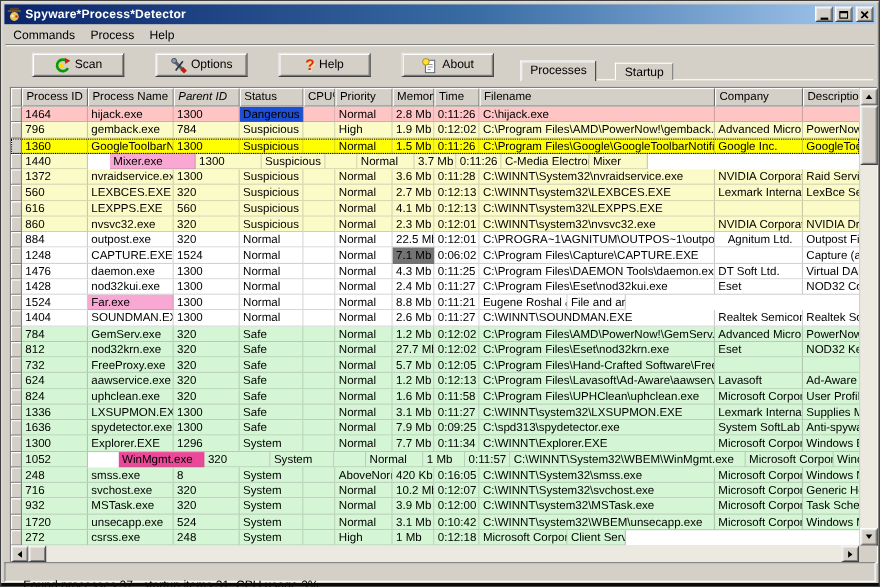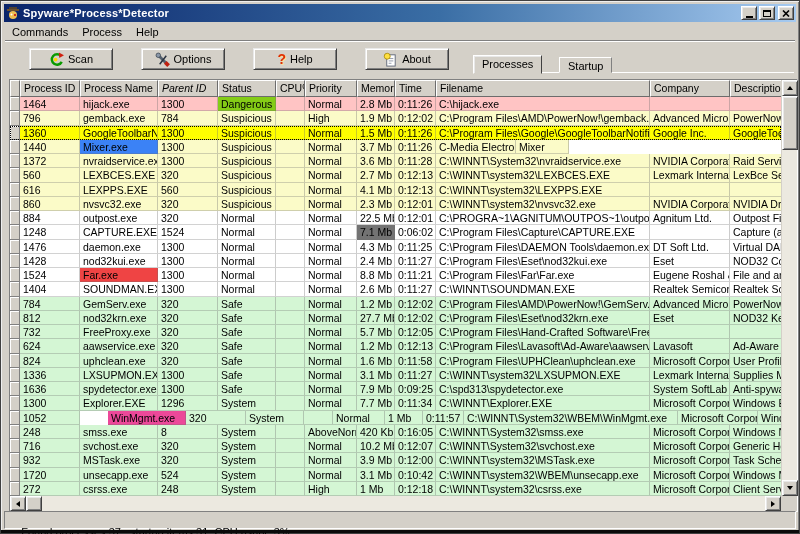--- a/index.html
+++ b/index.html
@@ -188,21 +188,21 @@
         <div class="hcell" style="width: 80px;">Company</div>
         <div class="hcell" style="width: 53px;">Description</div>
       </div>
 
     <div class="rows" id="rows">
         <div class="trow">
           <div class="gut"></div>
           <div class="cell" style="width: 60px; background: rgb(255, 196, 196);">1464</div>
           <div class="cell" style="width: 78px; background: rgb(255, 196, 196);">hijack.exe</div>
           <div class="cell" style="width: 60px; background: rgb(255, 196, 196);">1300</div>
-          <div class="cell" style="width: 58px; background: #84cc16;">Dangerous</div>
+          <div class="cell" style="width: 58px; background: #1d4ed8;">Dangerous</div>
           <div class="cell" style="width: 29px; background: rgb(255, 196, 196);"></div>
           <div class="cell" style="width: 52px; background: rgb(255, 196, 196);">Normal</div>
           <div class="cell" style="width: 38px; background: rgb(255, 196, 196);">2.8 Mb</div>
           <div class="cell" style="width: 41px; background: rgb(255, 196, 196);">0:11:26</div>
           <div class="cell" style="width: 214px; background: rgb(255, 196, 196);">C:\hijack.exe</div>
           <div class="cell" style="width: 80px; background: rgb(255, 196, 196);"></div>
           <div class="cell" style="width: 53px; background: rgb(255, 196, 196);"></div>
         </div>
         <div class="trow">
           <div class="gut"></div>
@@ -228,21 +228,21 @@
           <div class="cell" style="width: 52px; background: rgb(255, 255, 0);">Normal</div>
           <div class="cell" style="width: 38px; background: rgb(255, 255, 0);">1.5 Mb</div>
           <div class="cell" style="width: 41px; background: rgb(255, 255, 0);">0:11:26</div>
           <div class="cell" style="width: 214px; background: rgb(255, 255, 0);">C:\Program Files\Google\GoogleToolbarNotifier\Goog</div>
           <div class="cell" style="width: 80px; background: rgb(255, 255, 0);">Google Inc.</div>
           <div class="cell" style="width: 53px; background: rgb(255, 255, 0);">GoogleToo</div>
         </div>
         <div class="trow">
           <div class="gut"></div>
           <div class="cell" style="width: 60px; background: rgb(251, 251, 200);">1440</div>
-          <div class="cell" style="width: 78px; background: #3b82f6;">Mixer.exe</div>
+          <div class="cell" style="width: 78px; background: #f9a8d4; margin-left: 20px;">Mixer.exe</div>
           <div class="cell" style="width: 60px; background: rgb(251, 251, 200);">1300</div>
           <div class="cell" style="width: 58px; background: rgb(251, 251, 200);">Suspicious</div>
           <div class="cell" style="width: 29px; background: rgb(251, 251, 200);"></div>
           <div class="cell" style="width: 52px; background: rgb(251, 251, 200);">Normal</div>
           <div class="cell" style="width: 38px; background: rgb(251, 251, 200);">3.7 Mb</div>
           <div class="cell" style="width: 41px; background: rgb(251, 251, 200);">0:11:26</div>
           <div class="cell" style="width: 80px; background: rgb(251, 251, 200);">C-Media Electronic</div>
           <div class="cell" style="width: 53px; background: rgb(251, 251, 200);">Mixer</div>
         </div>
         <div class="trow">
@@ -305,21 +305,21 @@
           <div class="gut"></div>
           <div class="cell" style="width: 60px; background: rgb(255, 255, 255);">884</div>
           <div class="cell" style="width: 78px; background: rgb(255, 255, 255);">outpost.exe</div>
           <div class="cell" style="width: 60px; background: rgb(255, 255, 255);">320</div>
           <div class="cell" style="width: 58px; background: rgb(255, 255, 255);">Normal</div>
           <div class="cell" style="width: 29px; background: rgb(255, 255, 255);"></div>
           <div class="cell" style="width: 52px; background: rgb(255, 255, 255);">Normal</div>
           <div class="cell" style="width: 38px; background: rgb(255, 255, 255);">22.5 Mb</div>
           <div class="cell" style="width: 41px; background: rgb(255, 255, 255);">0:12:01</div>
           <div class="cell" style="width: 214px; background: rgb(255, 255, 255);">C:\PROGRA~1\AGNITUM\OUTPOS~1\outpost.exe</div>
-          <div class="cell" style="width: 80px; background: rgb(255, 255, 255);">Agnitum Ltd.</div>
+          <div class="cell" style="width: 80px; background: rgb(255, 255, 255); text-align: center;">Agnitum Ltd.</div>
           <div class="cell" style="width: 53px; background: rgb(255, 255, 255);">Outpost Fire</div>
         </div>
         <div class="trow">
           <div class="gut"></div>
           <div class="cell" style="width: 60px; background: rgb(255, 255, 255);">1248</div>
           <div class="cell" style="width: 78px; background: rgb(255, 255, 255);">CAPTURE.EXE</div>
           <div class="cell" style="width: 60px; background: rgb(255, 255, 255);">1524</div>
           <div class="cell" style="width: 58px; background: rgb(255, 255, 255);">Normal</div>
           <div class="cell" style="width: 29px; background: rgb(255, 255, 255);"></div>
           <div class="cell" style="width: 52px; background: rgb(255, 255, 255);">Normal</div>
@@ -353,28 +353,27 @@
           <div class="cell" style="width: 52px; background: rgb(255, 255, 255);">Normal</div>
           <div class="cell" style="width: 38px; background: rgb(255, 255, 255);">2.4 Mb</div>
           <div class="cell" style="width: 41px; background: rgb(255, 255, 255);">0:11:27</div>
           <div class="cell" style="width: 214px; background: rgb(255, 255, 255);">C:\Program Files\Eset\nod32kui.exe</div>
           <div class="cell" style="width: 80px; background: rgb(255, 255, 255);">Eset</div>
           <div class="cell" style="width: 53px; background: rgb(255, 255, 255);">NOD32 Cor</div>
         </div>
         <div class="trow">
           <div class="gut"></div>
           <div class="cell" style="width: 60px; background: rgb(255, 255, 255);">1524</div>
-          <div class="cell" style="width: 78px; background: #ef4444;">Far.exe</div>
+          <div class="cell" style="width: 78px; background: #f9a8d4;">Far.exe</div>
           <div class="cell" style="width: 60px; background: rgb(255, 255, 255);">1300</div>
           <div class="cell" style="width: 58px; background: rgb(255, 255, 255);">Normal</div>
           <div class="cell" style="width: 29px; background: rgb(255, 255, 255);"></div>
           <div class="cell" style="width: 52px; background: rgb(255, 255, 255);">Normal</div>
           <div class="cell" style="width: 38px; background: rgb(255, 255, 255);">8.8 Mb</div>
           <div class="cell" style="width: 41px; background: rgb(255, 255, 255);">0:11:21</div>
-          <div class="cell" style="width: 214px; background: rgb(255, 255, 255);">C:\Program Files\Far\Far.exe</div>
           <div class="cell" style="width: 80px; background: rgb(255, 255, 255);">Eugene Roshal &amp; F</div>
           <div class="cell" style="width: 53px; background: rgb(255, 255, 255);">File and arc</div>
         </div>
         <div class="trow">
           <div class="gut"></div>
           <div class="cell" style="width: 60px; background: rgb(255, 255, 255);">1404</div>
           <div class="cell" style="width: 78px; background: rgb(255, 255, 255);">SOUNDMAN.EXE</div>
           <div class="cell" style="width: 60px; background: rgb(255, 255, 255);">1300</div>
           <div class="cell" style="width: 58px; background: rgb(255, 255, 255);">Normal</div>
           <div class="cell" style="width: 29px; background: rgb(255, 255, 255);"></div>
@@ -570,21 +569,20 @@
         <div class="trow">
           <div class="gut"></div>
           <div class="cell" style="width: 60px; background: rgb(212, 246, 212);">272</div>
           <div class="cell" style="width: 78px; background: rgb(212, 246, 212);">csrss.exe</div>
           <div class="cell" style="width: 60px; background: rgb(212, 246, 212);">248</div>
           <div class="cell" style="width: 58px; background: rgb(212, 246, 212);">System</div>
           <div class="cell" style="width: 29px; background: rgb(212, 246, 212);"></div>
           <div class="cell" style="width: 52px; background: rgb(212, 246, 212);">High</div>
           <div class="cell" style="width: 38px; background: rgb(212, 246, 212);">1 Mb</div>
           <div class="cell" style="width: 41px; background: rgb(212, 246, 212);">0:12:18</div>
-          <div class="cell" style="width: 214px; background: rgb(212, 246, 212);">C:\WINNT\system32\csrss.exe</div>
           <div class="cell" style="width: 80px; background: rgb(212, 246, 212);">Microsoft Corporatio</div>
           <div class="cell" style="width: 53px; background: rgb(212, 246, 212);">Client Serve</div>
         </div>
       </div>
 
     <div class="vsb">
       <span class="sbtn">
           <span class="tri-up"></span>
         </span>
       <span class="thumb-v"></span>

